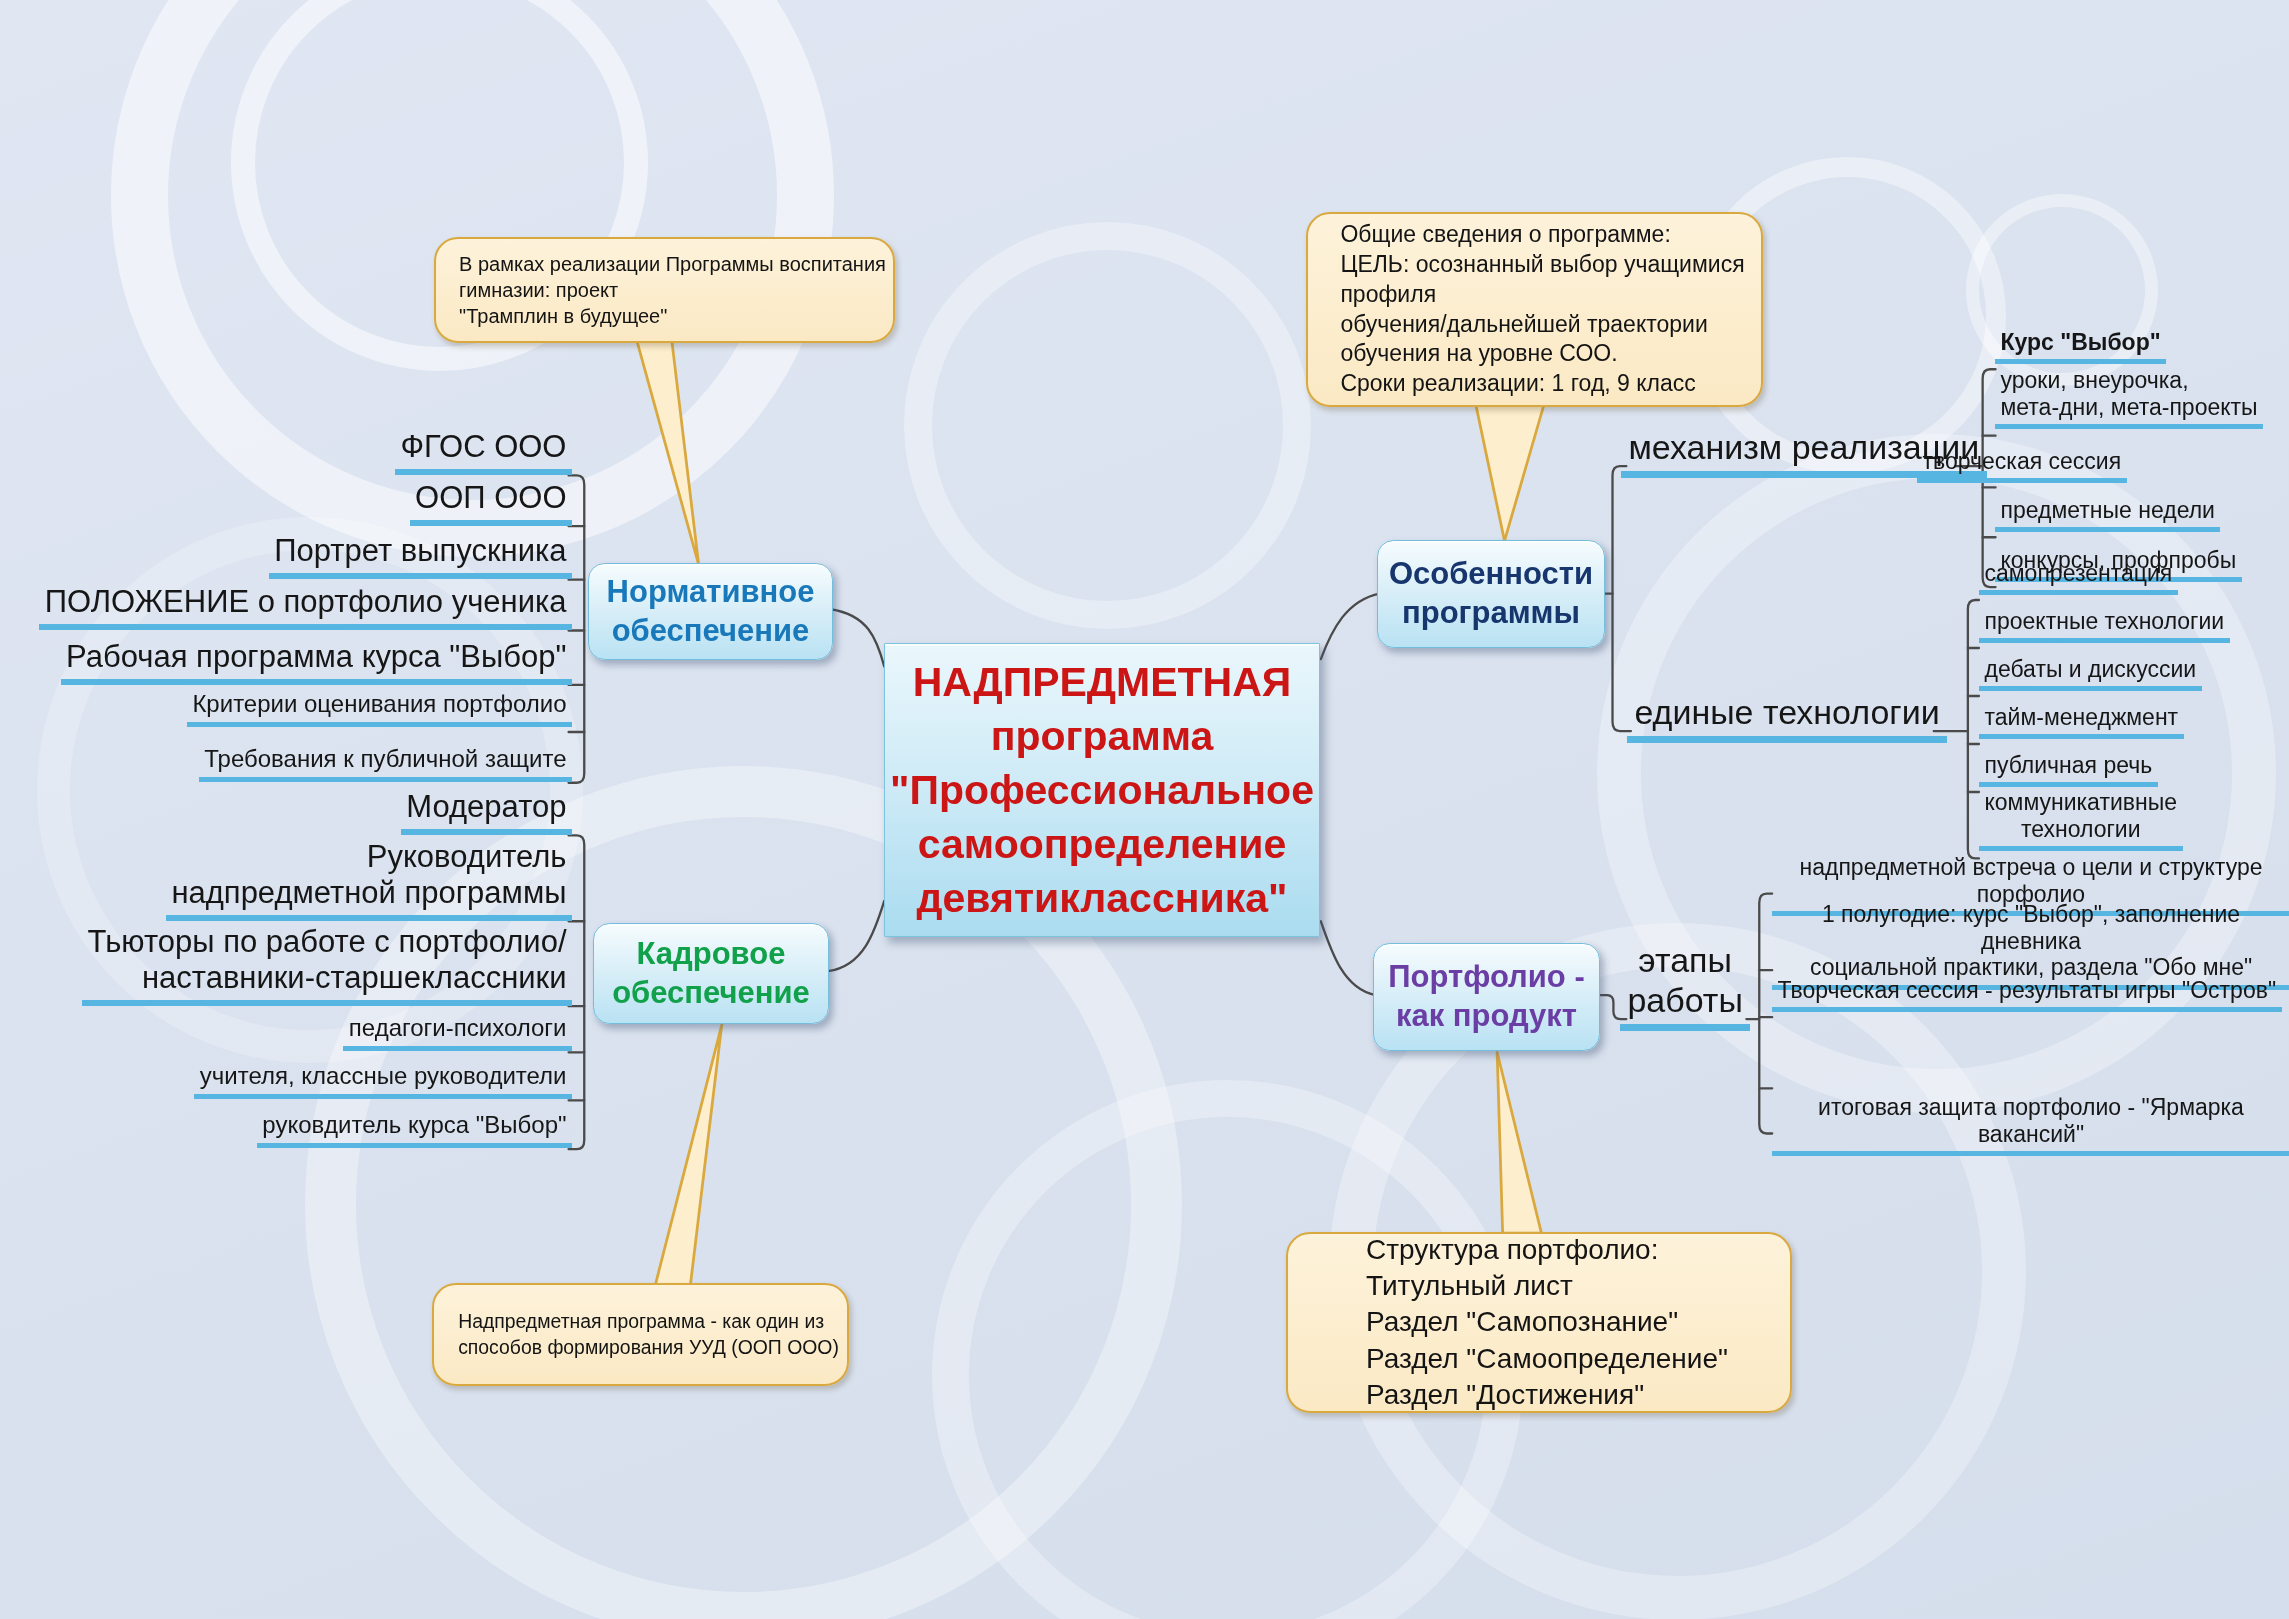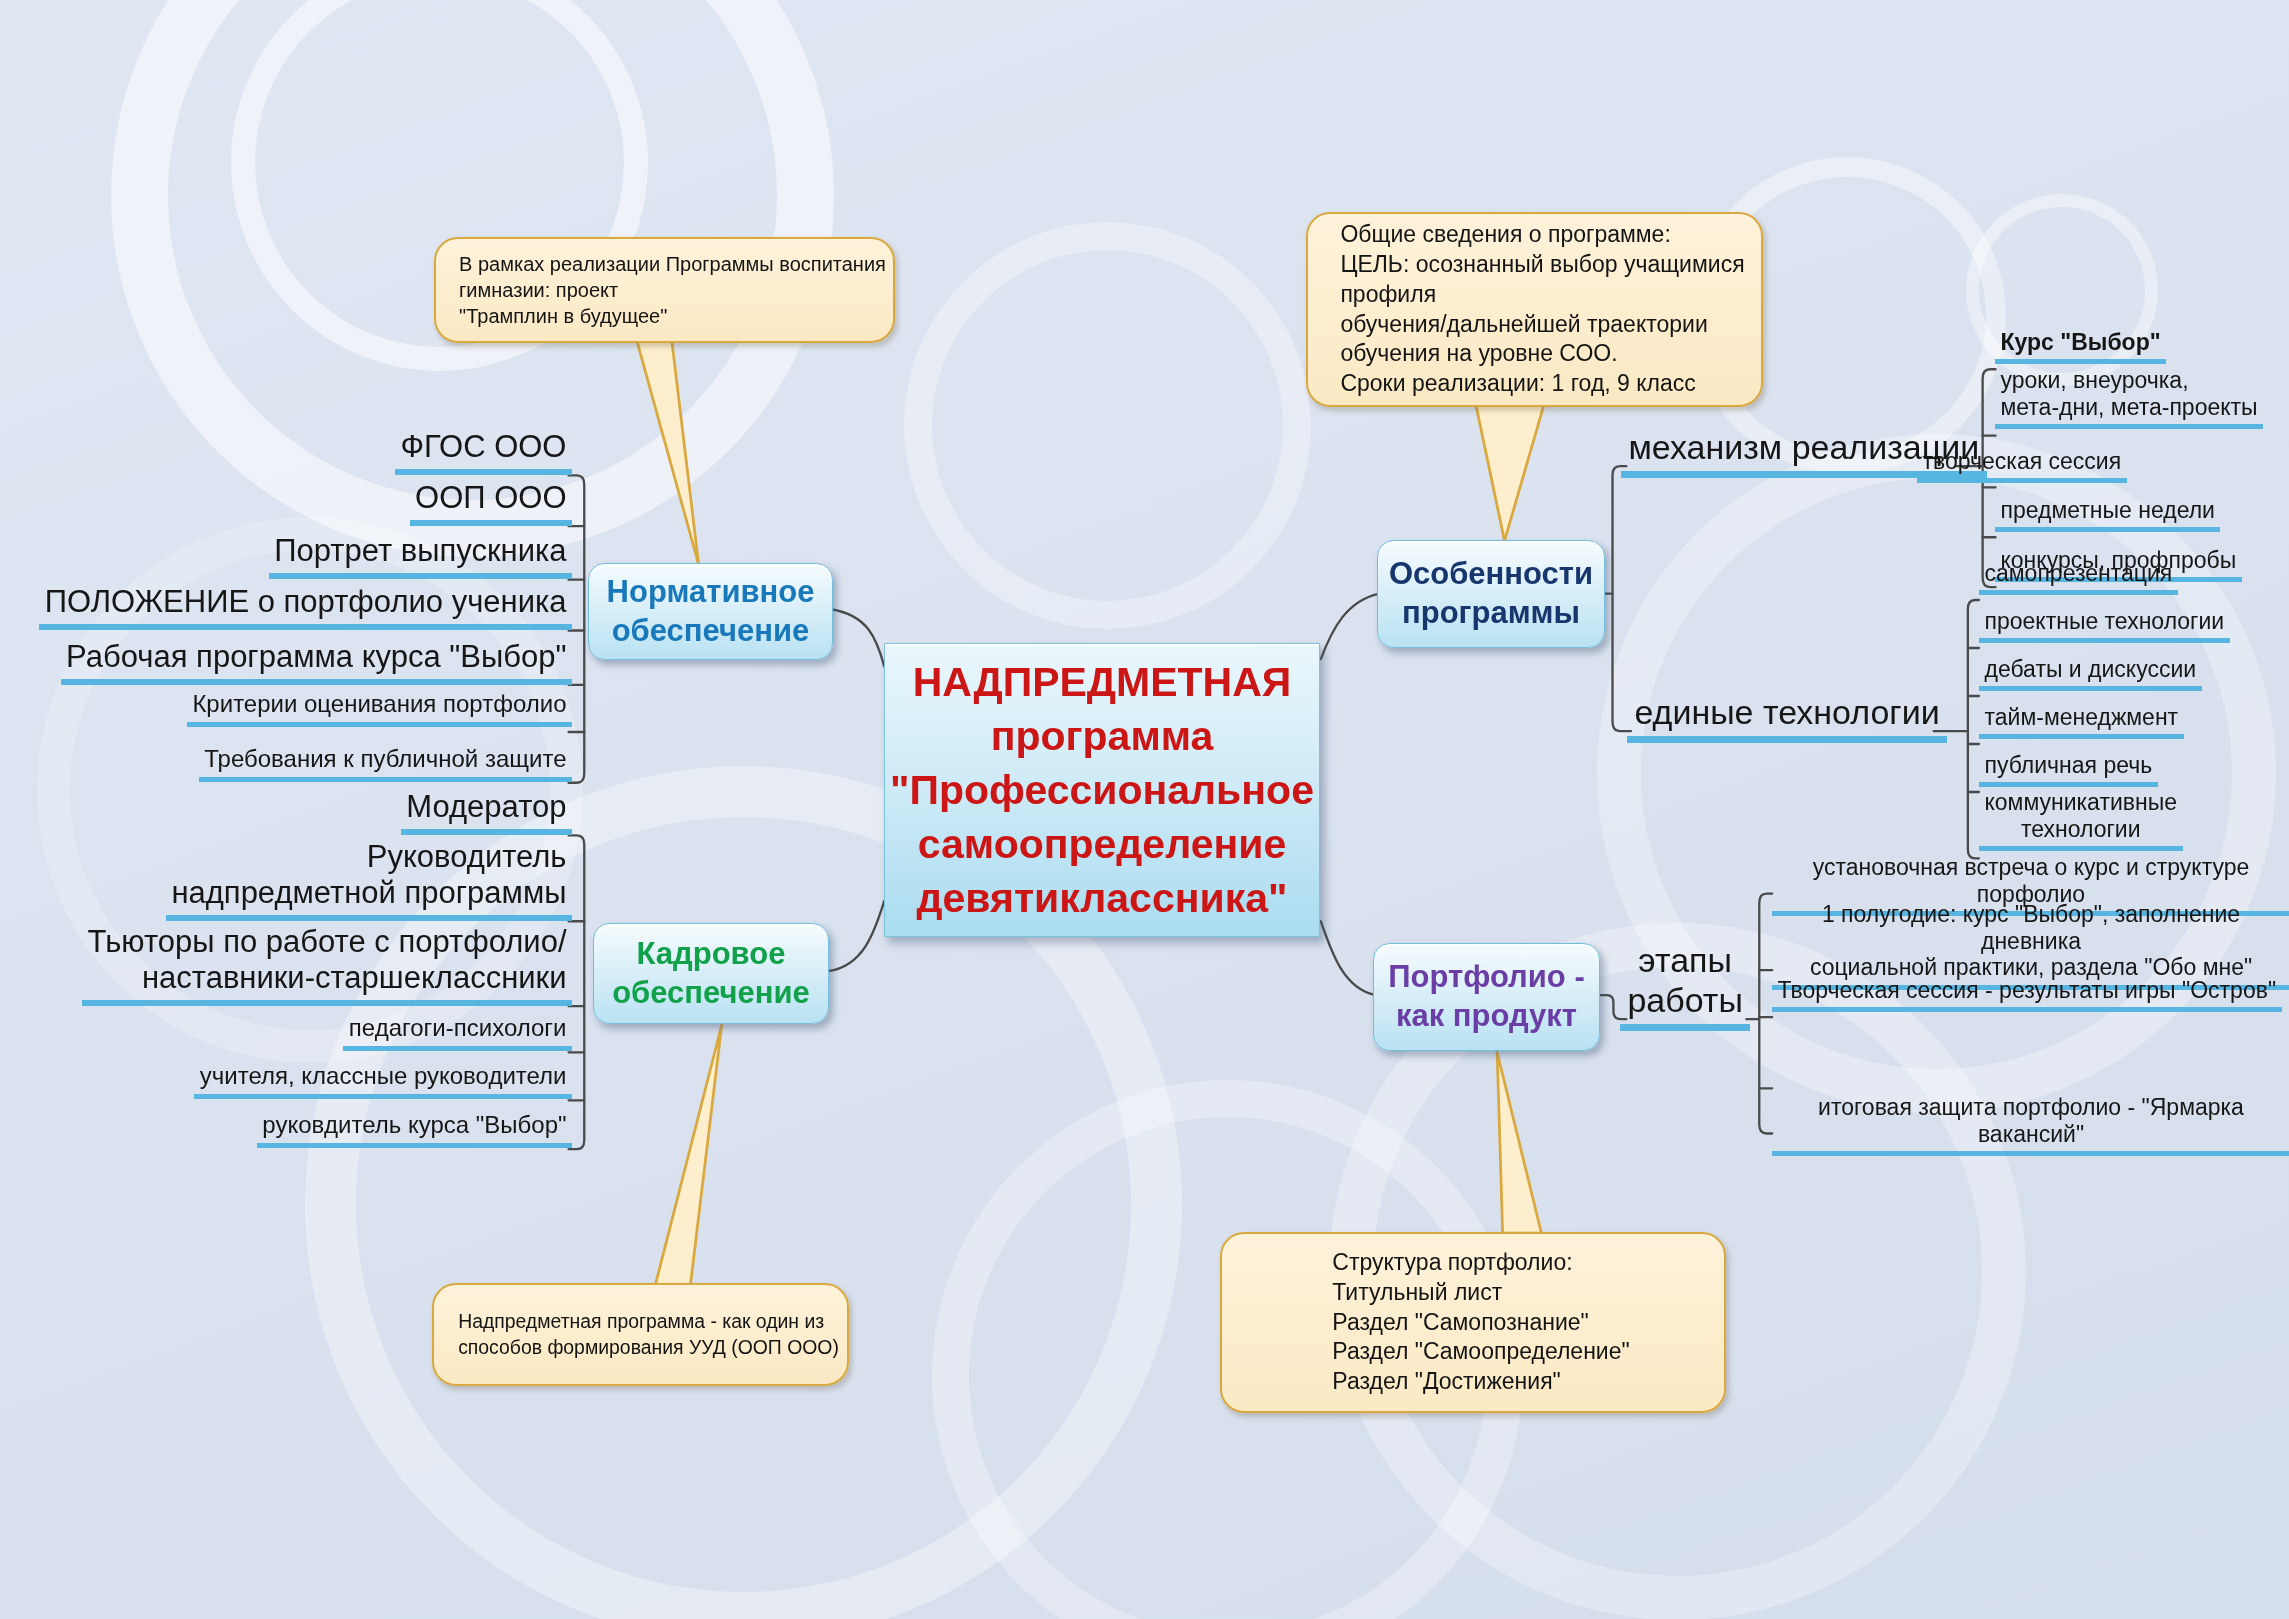--- a/index.html
+++ b/index.html
@@ -132,21 +132,21 @@
 гимназии: проект
 "Трамплин в будущее"</div>
   <div class="note" style="left:1306px;top:212px;width:437px;height:191px;font-size:23px;">Общие сведения о программе:
 ЦЕЛЬ: осознанный выбор учащимися
 профиля
 обучения/дальнейшей траектории
 обучения на уровне СОО.
 Сроки реализации: 1 год, 9 класс</div>
   <div class="note" style="left:432px;top:1283px;width:397px;height:99px;font-size:19.4px;">Надпредметная программа - как один из
 способов формирования УУД (ООП ООО)</div>
-  <div class="note" style="left:1220px;top:1232px;width:486px;height:177px;font-size:23px;">Структура портфолио:
+  <div class="note" style="left:1286px;top:1232px;width:486px;height:177px;font-size:28px;">Структура портфолио:
 Титульный лист
 Раздел "Самопознание"
 Раздел "Самоопределение"
 Раздел "Достижения"</div>
 
   <div class="item L" style="top:429px;">ФГОС ООО</div>
   <div class="item L" style="top:480px;">ООП ООО</div>
   <div class="item L" style="top:533px;">Портрет выпускника</div>
   <div class="item L" style="top:584px;">ПОЛОЖЕНИЕ о портфолио ученика</div>
   <div class="item L" style="top:639px;">Рабочая программа курса "Выбор"</div>
@@ -174,20 +174,20 @@
   <div class="item R" style="left:1979px;top:560px;">самопрезентация</div>
   <div class="item R" style="left:1979px;top:608px;">проектные технологии</div>
   <div class="item R" style="left:1979px;top:656px;">дебаты и дискуссии</div>
   <div class="item R" style="left:1979px;top:704px;">тайм-менеджмент</div>
   <div class="item R" style="left:1979px;top:752px;">публичная речь</div>
   <div class="item R" style="left:1979px;top:789px;">коммуникативные
 технологии</div>
 
   <div class="lbl" style="left:1620px;top:928px;">этапы
 работы</div>
-  <div class="item R" style="left:1772px;top:854px;">установочная встреча о курс и структуре порфолио</div>
+  <div class="item R" style="left:1772px;top:854px;">надпредметной встреча о цели и структуре порфолио</div>
   <div class="item R" style="left:1772px;top:901px;">1 полугодие: курс "Выбор", заполнение дневника
 социальной практики, раздела "Обо мне"</div>
   <div class="item R" style="left:1772px;top:977px;">Творческая сессия - результаты игры "Остров"</div>
   <div class="item R" style="left:1772px;top:1094px;">итоговая защита портфолио - "Ярмарка вакансий"</div>
 
 </div>
 
 
 </body></html>

